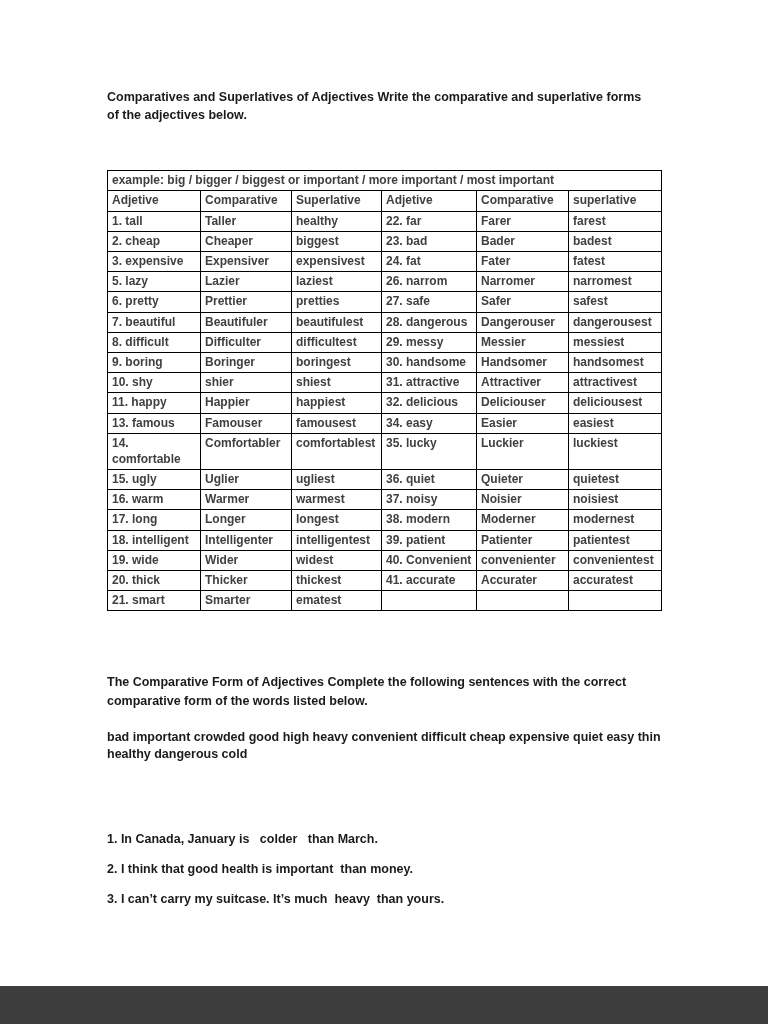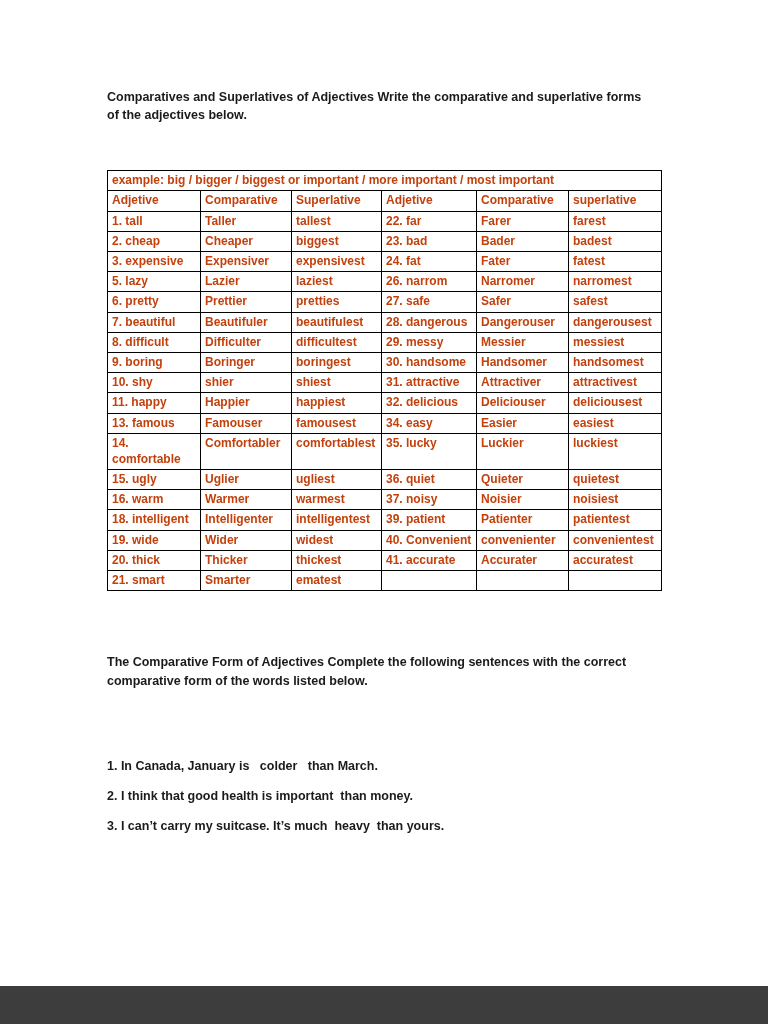--- a/index.html
+++ b/index.html
@@ -22,21 +22,21 @@
     line-height: 1.45;
     margin: 0 12px 46px 0;
     max-width: 556px;
   }
   table.adjectives {
     border-collapse: collapse;
     width: 554px;
     table-layout: fixed;
     font-size: 12px;
     font-weight: bold;
-    color: #c2410c;
+    color: #404040;
   }
   table.adjectives col:nth-child(1) { width: 93px; }
   table.adjectives col:nth-child(2) { width: 91px; }
   table.adjectives col:nth-child(3) { width: 90px; }
   table.adjectives col:nth-child(4) { width: 95px; }
   table.adjectives col:nth-child(5) { width: 92px; }
   table.adjectives col:nth-child(6) { width: 93px; }
   table.adjectives th,
   table.adjectives td {
     border: 1px solid #000000;
@@ -102,21 +102,21 @@
           <th>Superlative</th>
           <th>Adjetive</th>
           <th>Comparative</th>
           <th>superlative</th>
         </tr>
     </thead>
     <tbody>
         <tr>
           <td>1. tall</td>
           <td>Taller</td>
-          <td>tallest</td>
+          <td>healthy</td>
           <td>22. far</td>
           <td>Farer</td>
           <td>farest</td>
         </tr>
         <tr>
           <td>2. cheap</td>
           <td>Cheaper</td>
           <td>biggest</td>
           <td>23. bad</td>
           <td>Bader</td>
@@ -212,20 +212,28 @@
         </tr>
         <tr>
           <td>16. warm</td>
           <td>Warmer</td>
           <td>warmest</td>
           <td>37. noisy</td>
           <td>Noisier</td>
           <td>noisiest</td>
         </tr>
         <tr>
+          <td>17. long</td>
+          <td>Longer</td>
+          <td>longest</td>
+          <td>38. modern</td>
+          <td>Moderner</td>
+          <td>modernest</td>
+        </tr>
+        <tr>
           <td>18. intelligent</td>
           <td>Intelligenter</td>
           <td>intelligentest</td>
           <td>39. patient</td>
           <td>Patienter</td>
           <td>patientest</td>
         </tr>
         <tr>
           <td>19. wide</td>
           <td>Wider</td>
@@ -248,20 +256,21 @@
           <td>ematest</td>
           <td></td>
           <td></td>
           <td></td>
         </tr>
       </tbody>
   </table>
 
   <p class="section-heading">The Comparative Form of Adjectives Complete the following sentences with the correct comparative form of the words listed below.</p>
 
+  <p class="word-bank">bad important crowded good high heavy convenient difficult cheap expensive quiet easy thin healthy dangerous cold</p>
 
   <div class="sentences">
       <p class="sentence">1. In Canada, January is   colder   than March.</p>
       <p class="sentence">2. I think that good health is important  than money.</p>
       <p class="sentence">3. I can’t carry my suitcase. It’s much  heavy  than yours.</p>
     </div>
 
 </div>
 
 <div class="viewer-footer"></div>

